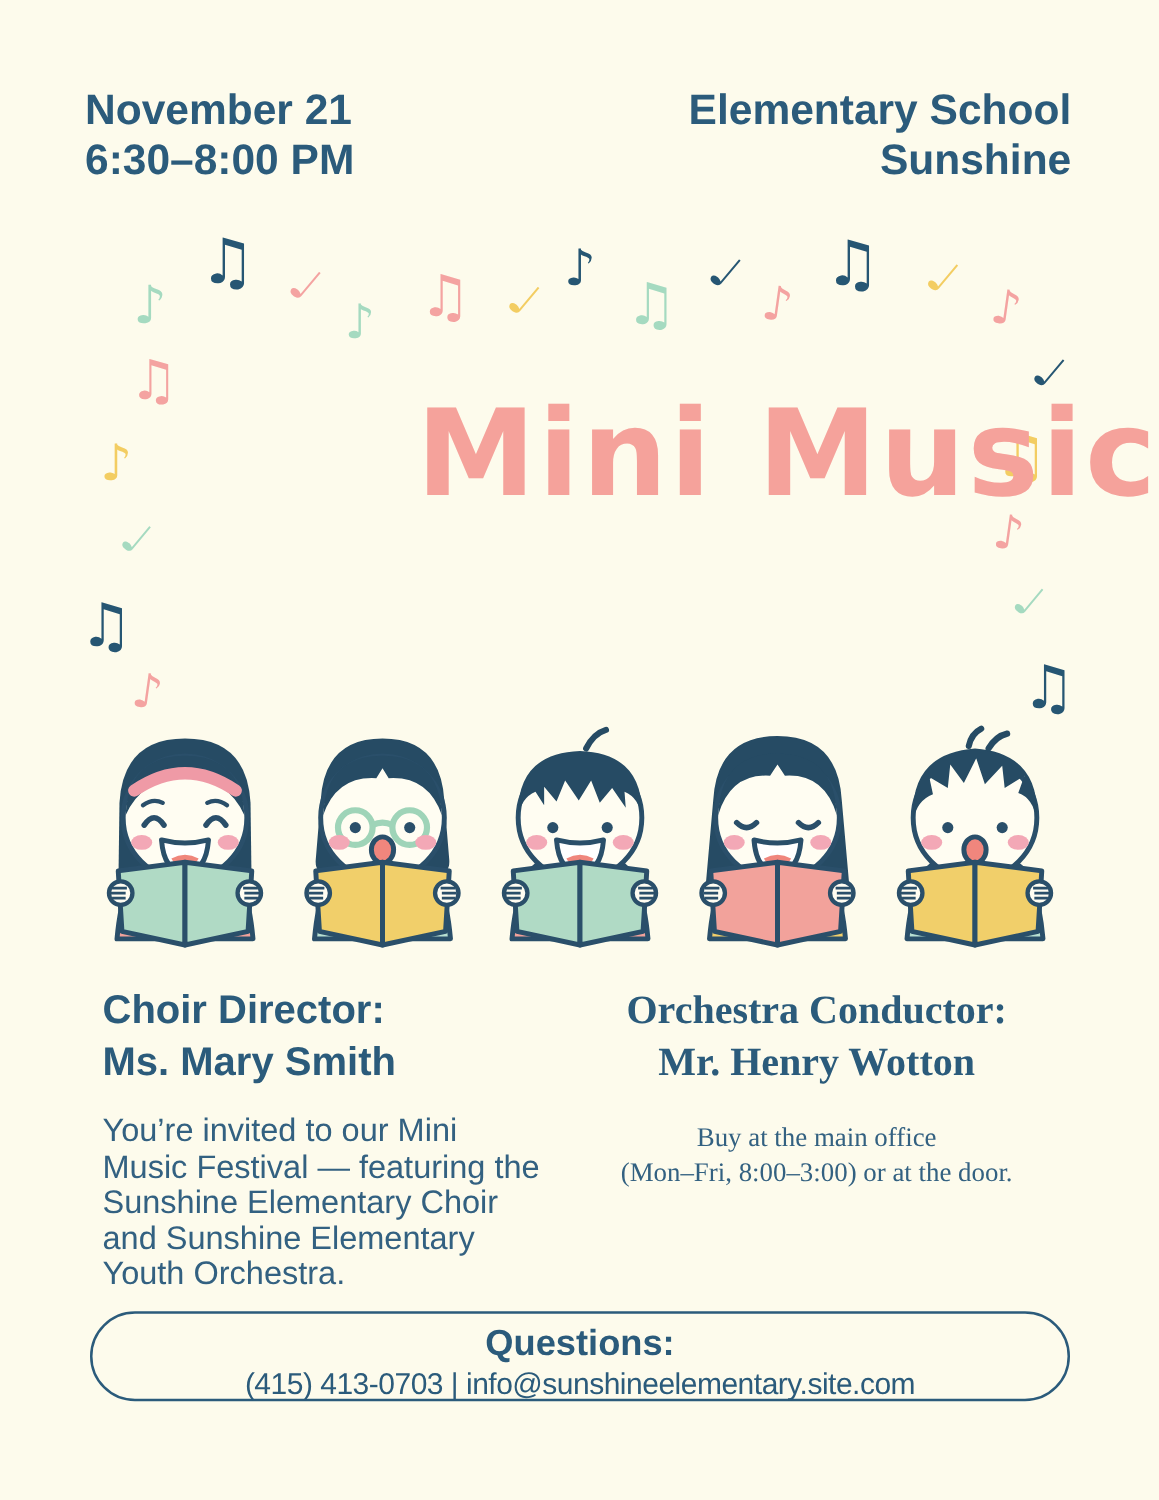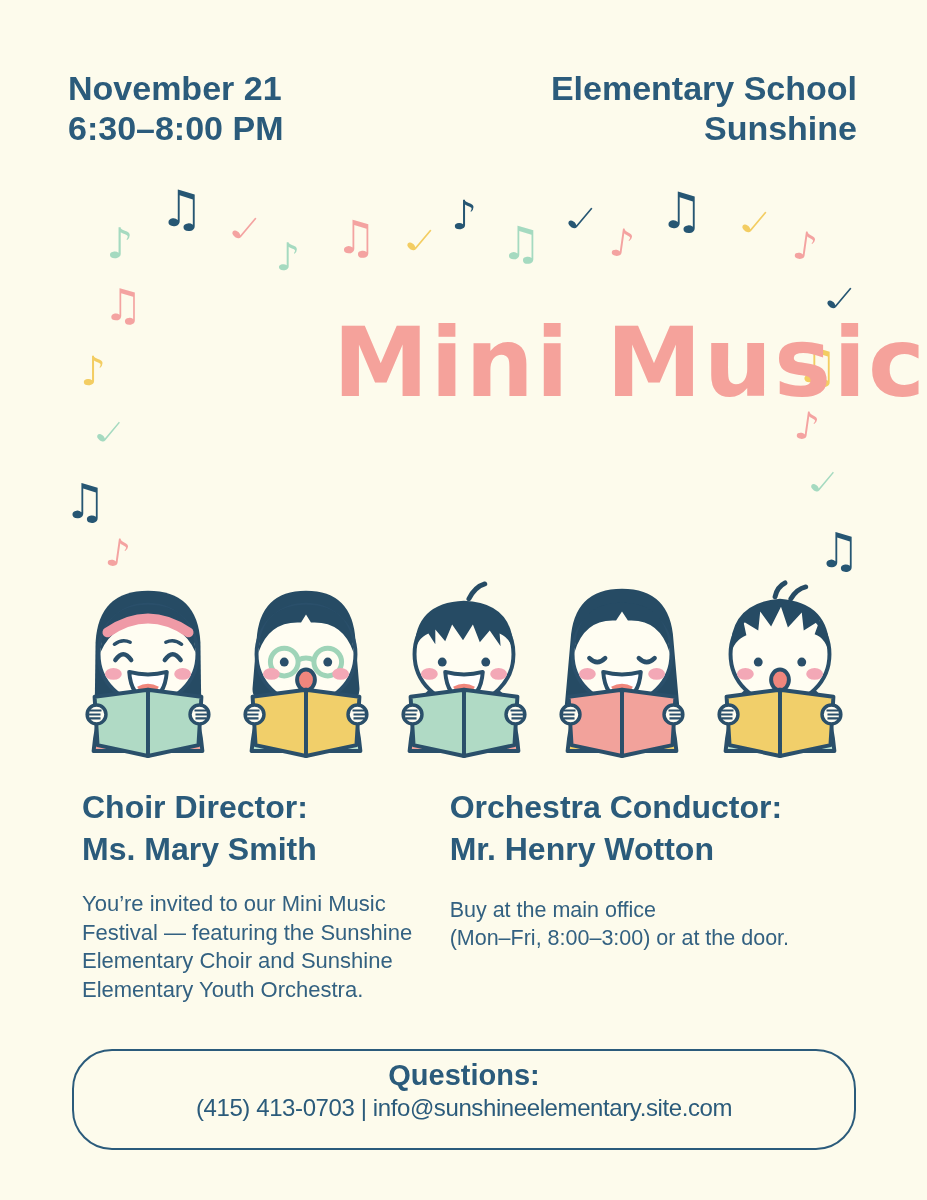--- a/index.html
+++ b/index.html
@@ -21,28 +21,28 @@
 
   
   #children-row{position:absolute;top:577px;left:50%;transform:translateX(-50%);display:flex;gap:8px;}
   .child{width:150px;height:182px;}
   .child svg{display:block;}
 
   
   .columns{position:absolute;top:786px;left:82px;right:70px;display:flex;justify-content:space-between;}
   .col h2{margin:0;font-size:32px;line-height:42px;font-weight:bold;color:var(--heading-text);}
   .col-left{width:370px;text-align:left;}
-  .col-right{width:410px;text-align:left;}
-  .col-left p.body{margin:20px 0 0 0;width:350px;font-size:22px;line-height:28.5px;color:var(--body-text);}
+  .col-right{width:410px;text-align:center;font-family:Liberation Serif, serif;}
+  .col-left p.body{margin:20px 0 0 0;width:350px;font-size:26px;line-height:28.5px;color:var(--body-text);}
   .tickets{margin:22px 0 0 0;font-size:21.5px;line-height:28px;color:var(--body-text);}
   .tickets strong{font-weight:bold;color:var(--heading-text);}
   .buy{margin:26px 0 0 0;font-size:21.5px;line-height:28px;color:var(--body-text);}
 
   
-  .questions-box{position:absolute;left:72px;top:1049px;width:784px;height:101px;box-sizing:border-box;
+  .questions-box{position:absolute;left:72px;top:1049px;width:784px;height:72px;box-sizing:border-box;
                  border:2.5px solid var(--heading-text);border-radius:40px;text-align:center;}
   .q-label{margin-top:8px;font-size:29px;font-weight:bold;color:var(--heading-text);}
   .q-contact{margin-top:2px;font-size:24px;letter-spacing:-0.4px;color:var(--heading-text);}
 </style>
 </head>
 <body>
 
 <div class="flyer">
 
   <div class="hdr-date">

